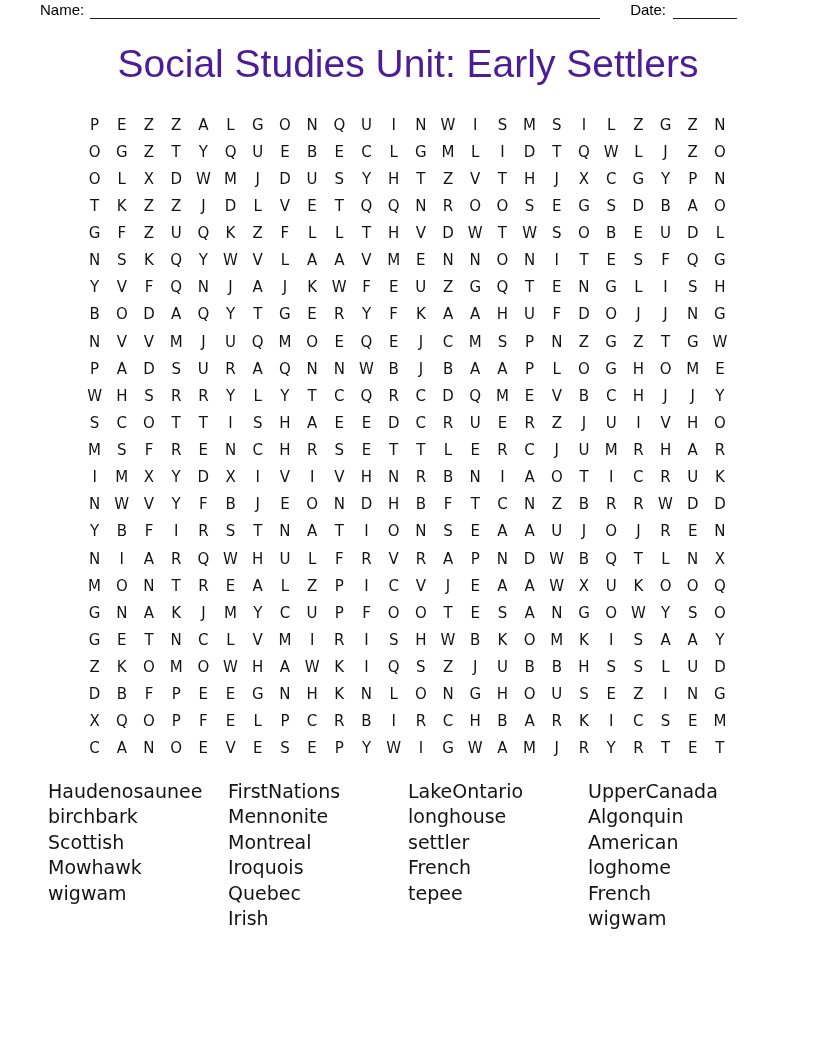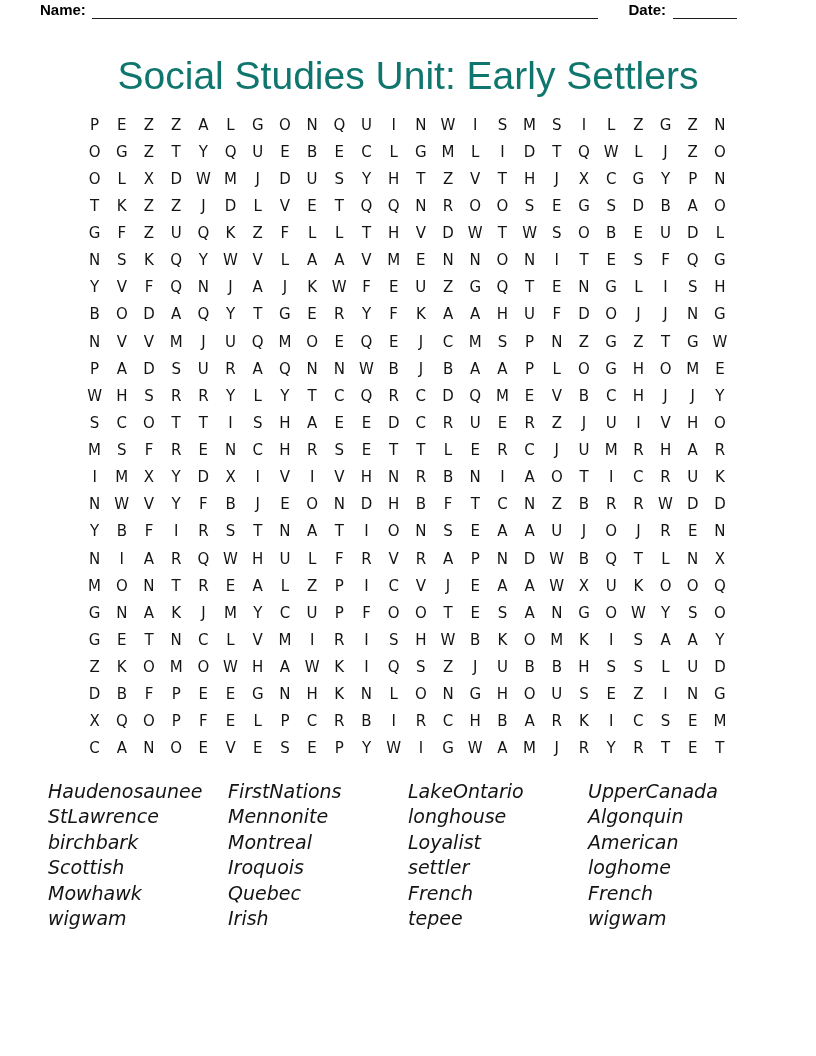--- a/index.html
+++ b/index.html
@@ -10,41 +10,40 @@
     overflow: hidden;
     font-family: "Liberation Sans", sans-serif;
     color: #000;
   }
   .header {
     position: absolute;
     left: 40px; right: 79px; top: 1px;
     display: flex;
     align-items: flex-end;
     font-size: 15px;
-    font-weight: bold;
   }
   .label { white-space: nowrap; padding-bottom: 1px; }
   .fill-line {
     border-bottom: 1.6px solid #1c1c1c;
     height: 15px;
     display: inline-block;
   }
   .name-line { flex: 1; margin-left: 6px; }
   .date-label { margin-left: 30px; }
   .date-line { width: 64px; margin-left: 7px; }
   .title {
     position: absolute;
     top: 42px; left: 0; right: 0;
-    margin: 12px;
+    margin: 0;
     text-align: center;
     font-family: "Liberation Sans", sans-serif;
     font-weight: normal;
     font-size: 39px;
     letter-spacing: 0px;
-    color: #0f766e;
+    color: #4c1d95;
   }
   .grid {
     position: absolute;
     left: 81px; top: 111px;
     display: grid;
     grid-template-columns: repeat(24, 27.2px);
     grid-auto-rows: 27.13px;
     font-family: "DejaVu Sans", "Liberation Sans", sans-serif;
     font-size: 15px;
     color: #141414;
@@ -56,21 +55,21 @@
   }
   .words {
     position: absolute;
     left: 48px; top: 779px;
     display: flex;
     font-family: "DejaVu Sans", "Liberation Sans", sans-serif;
     font-size: 19px;
     color: #141414;
   }
   .word-col { width: 180px; }
-  .word { line-height: 25.45px; white-space: nowrap; font-style: italic; }
+  .word { line-height: 25.45px; white-space: nowrap; }
 </style>
 </head>
 <body>
 
 <div>
 
   <div class="header">
     <span class="label">Name:</span>
     <span class="fill-line name-line"></span>
     <span class="label date-label">Date:</span>
@@ -654,38 +653,36 @@
       <div class="cell">Y</div>
       <div class="cell">R</div>
       <div class="cell">T</div>
       <div class="cell">E</div>
       <div class="cell">T</div>
     </div>
 
   <div class="words">
       <div class="word-col">
         <div class="word">Haudenosaunee</div>
-        <div class="word">StLawrence</div>
         <div class="word">birchbark</div>
         <div class="word">Scottish</div>
         <div class="word">Mowhawk</div>
         <div class="word">wigwam</div>
       </div>
       <div class="word-col">
         <div class="word">FirstNations</div>
         <div class="word">Mennonite</div>
         <div class="word">Montreal</div>
         <div class="word">Iroquois</div>
         <div class="word">Quebec</div>
         <div class="word">Irish</div>
       </div>
       <div class="word-col">
         <div class="word">LakeOntario</div>
         <div class="word">longhouse</div>
-        <div class="word">Loyalist</div>
         <div class="word">settler</div>
         <div class="word">French</div>
         <div class="word">tepee</div>
       </div>
       <div class="word-col">
         <div class="word">UpperCanada</div>
         <div class="word">Algonquin</div>
         <div class="word">American</div>
         <div class="word">loghome</div>
         <div class="word">French</div>

